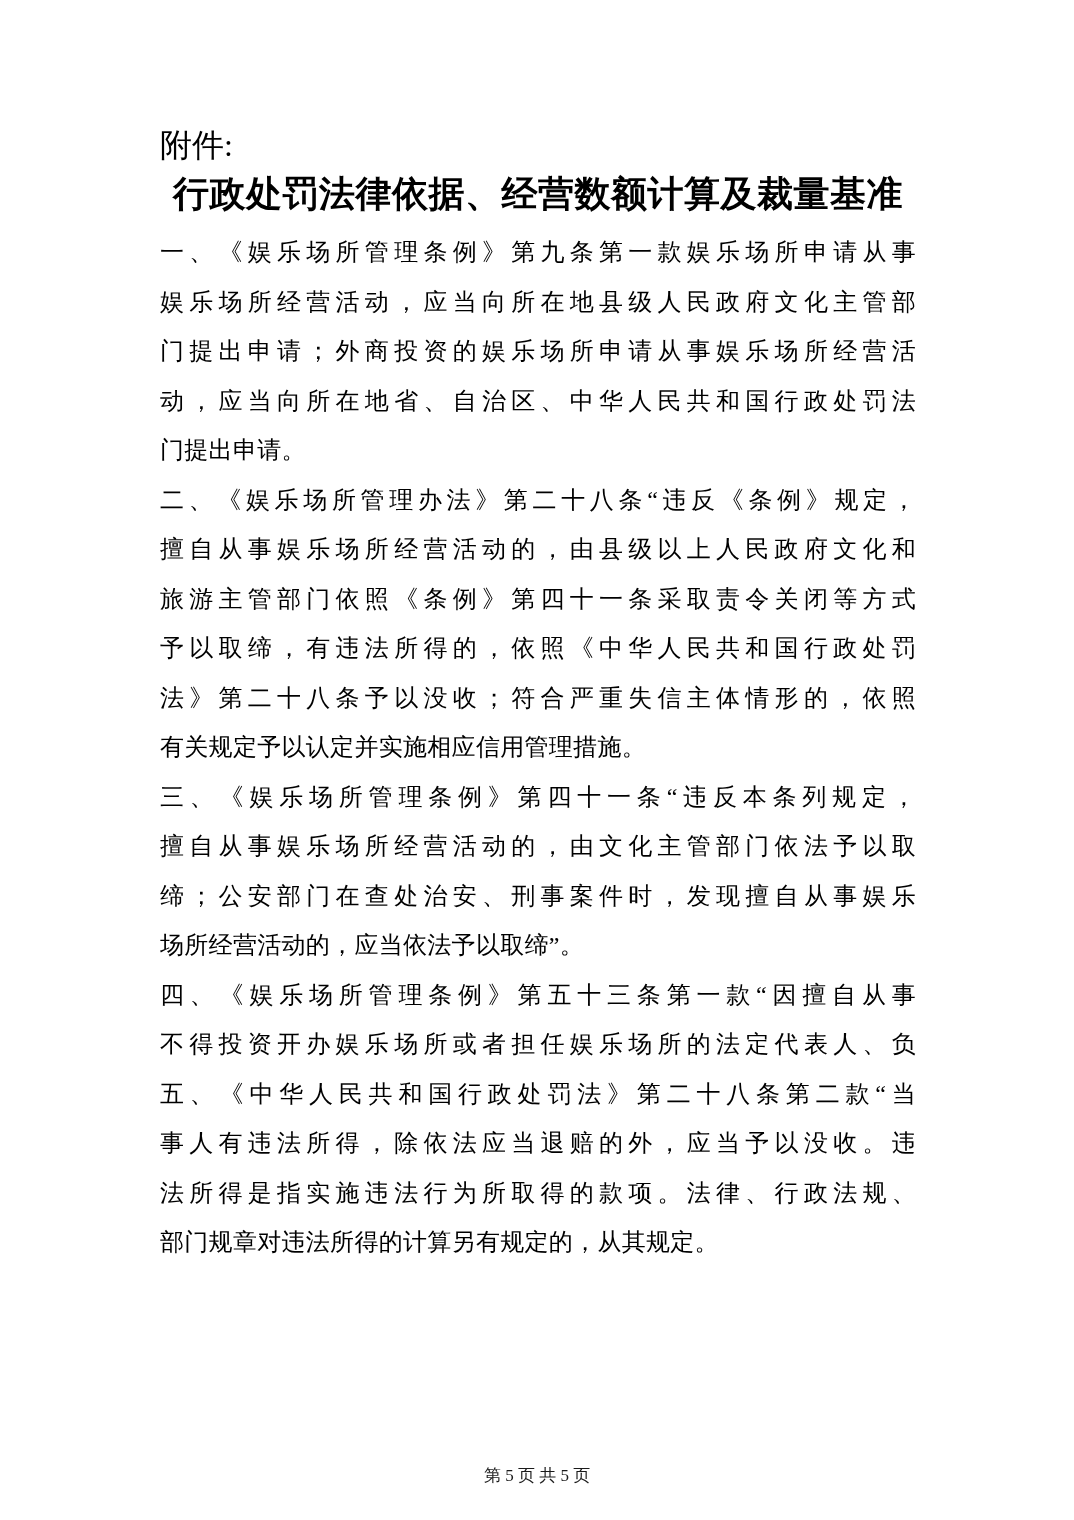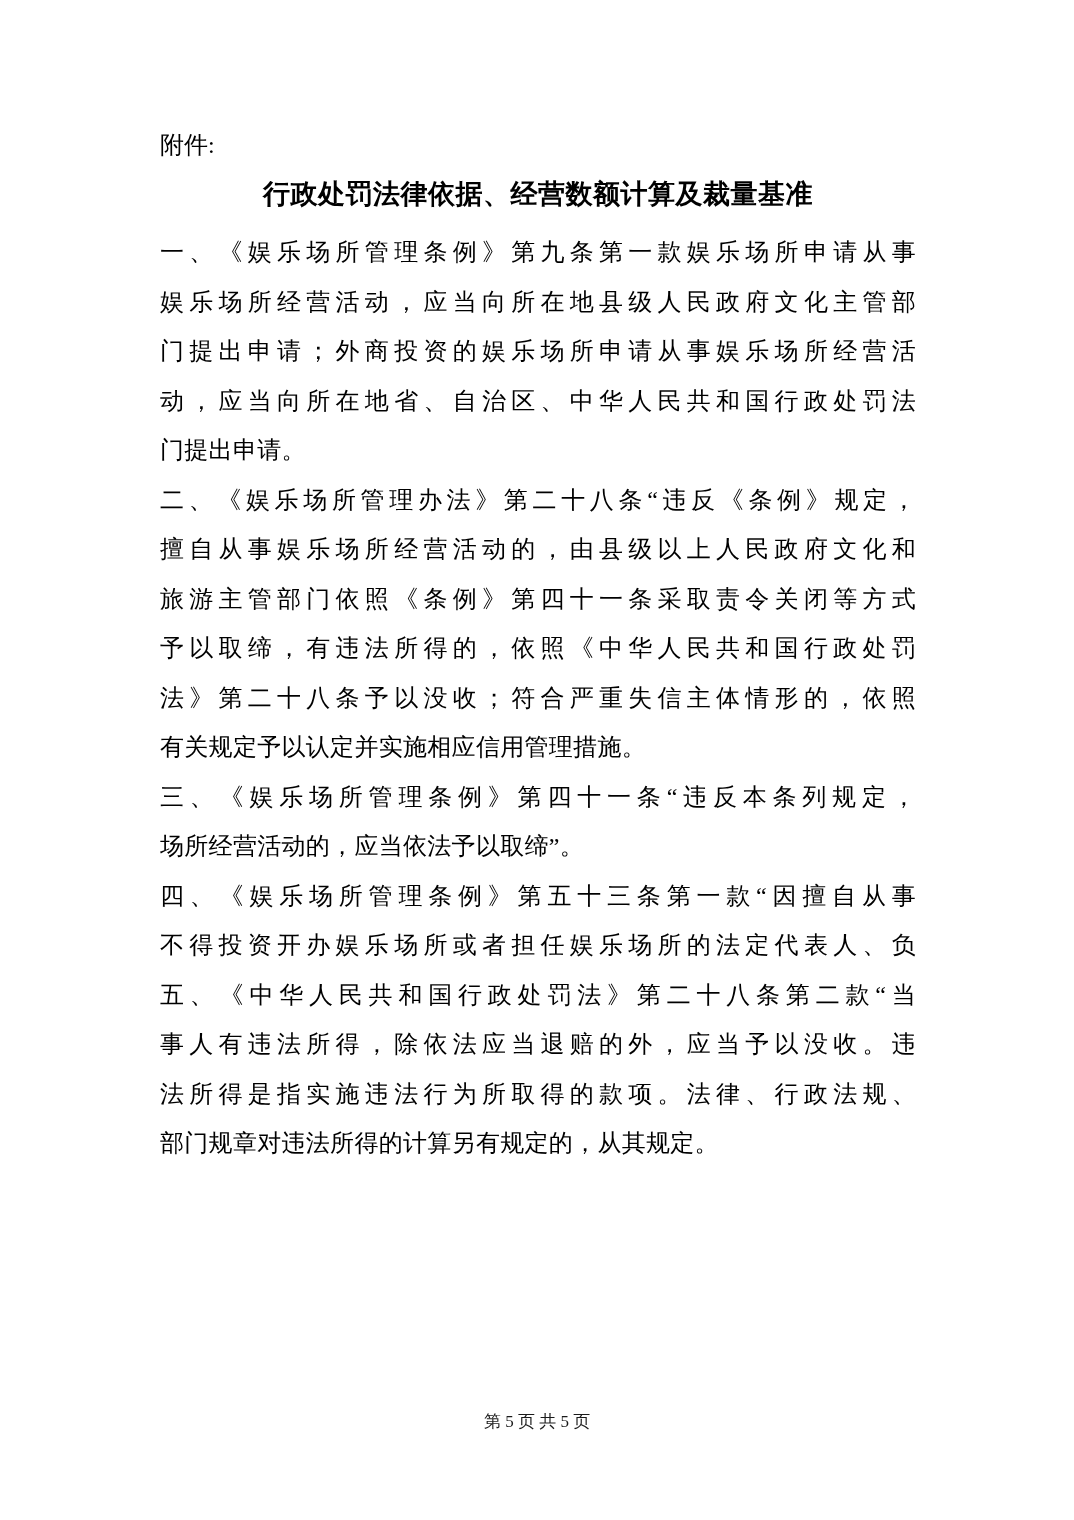--- a/index.html
+++ b/index.html
@@ -17,27 +17,27 @@
     font-family: "Liberation Serif", "DejaVu Serif", serif;
     overflow: hidden;
   }
   .content {
     position: absolute;
     left: 160px;
     top: 126px;
     width: 756px;
   }
   .attachment-label {
-    font-size: 24px;
+    font-size: 32px;
     line-height: 38px;
     text-align: left;
   }
   .doc-title {
     margin: 6px 0 10px 0;
-    font-size: 27px;
+    font-size: 36px;
     font-weight: bold;
     line-height: 48px;
     text-align: center;
     letter-spacing: 0.5px;
   }
   .doc-body {
     margin-top: 2px;
   }
   .paragraph {
     margin: 0;
@@ -51,21 +51,21 @@
     text-align: justify;
     text-align-last: justify;
     letter-spacing: 0.3px;
   }
   .line.line-last {
     text-align-last: left;
   }
   .footer {
     position: absolute;
     left: 0;
-    top: 1410px;
+    top: 1464px;
     width: 100%;
     text-align: center;
     font-size: 17px;
     line-height: 24px;
     color: #1a1a1a;
   }
 </style>
 </head>
 <body>
 
@@ -84,20 +84,22 @@
         <div class="paragraph">
           <div class="line">二、《娱乐场所管理办法》第二十八条“违反《条例》规定，</div>
           <div class="line">擅自从事娱乐场所经营活动的，由县级以上人民政府文化和</div>
           <div class="line">旅游主管部门依照《条例》第四十一条采取责令关闭等方式</div>
           <div class="line">予以取缔，有违法所得的，依照《中华人民共和国行政处罚</div>
           <div class="line">法》第二十八条予以没收；符合严重失信主体情形的，依照</div>
           <div class="line line-last">有关规定予以认定并实施相应信用管理措施。</div>
         </div>
         <div class="paragraph">
           <div class="line">三、《娱乐场所管理条例》第四十一条“违反本条列规定，</div>
+          <div class="line">擅自从事娱乐场所经营活动的，由文化主管部门依法予以取</div>
+          <div class="line">缔；公安部门在查处治安、刑事案件时，发现擅自从事娱乐</div>
           <div class="line line-last">场所经营活动的，应当依法予以取缔”。</div>
         </div>
         <div class="paragraph">
           <div class="line">四、《娱乐场所管理条例》第五十三条第一款“因擅自从事</div>
           <div class="line">不得投资开办娱乐场所或者担任娱乐场所的法定代表人、负</div>
         </div>
         <div class="paragraph">
           <div class="line">五、《中华人民共和国行政处罚法》第二十八条第二款“当</div>
           <div class="line">事人有违法所得，除依法应当退赔的外，应当予以没收。违</div>
           <div class="line">法所得是指实施违法行为所取得的款项。法律、行政法规、</div>

